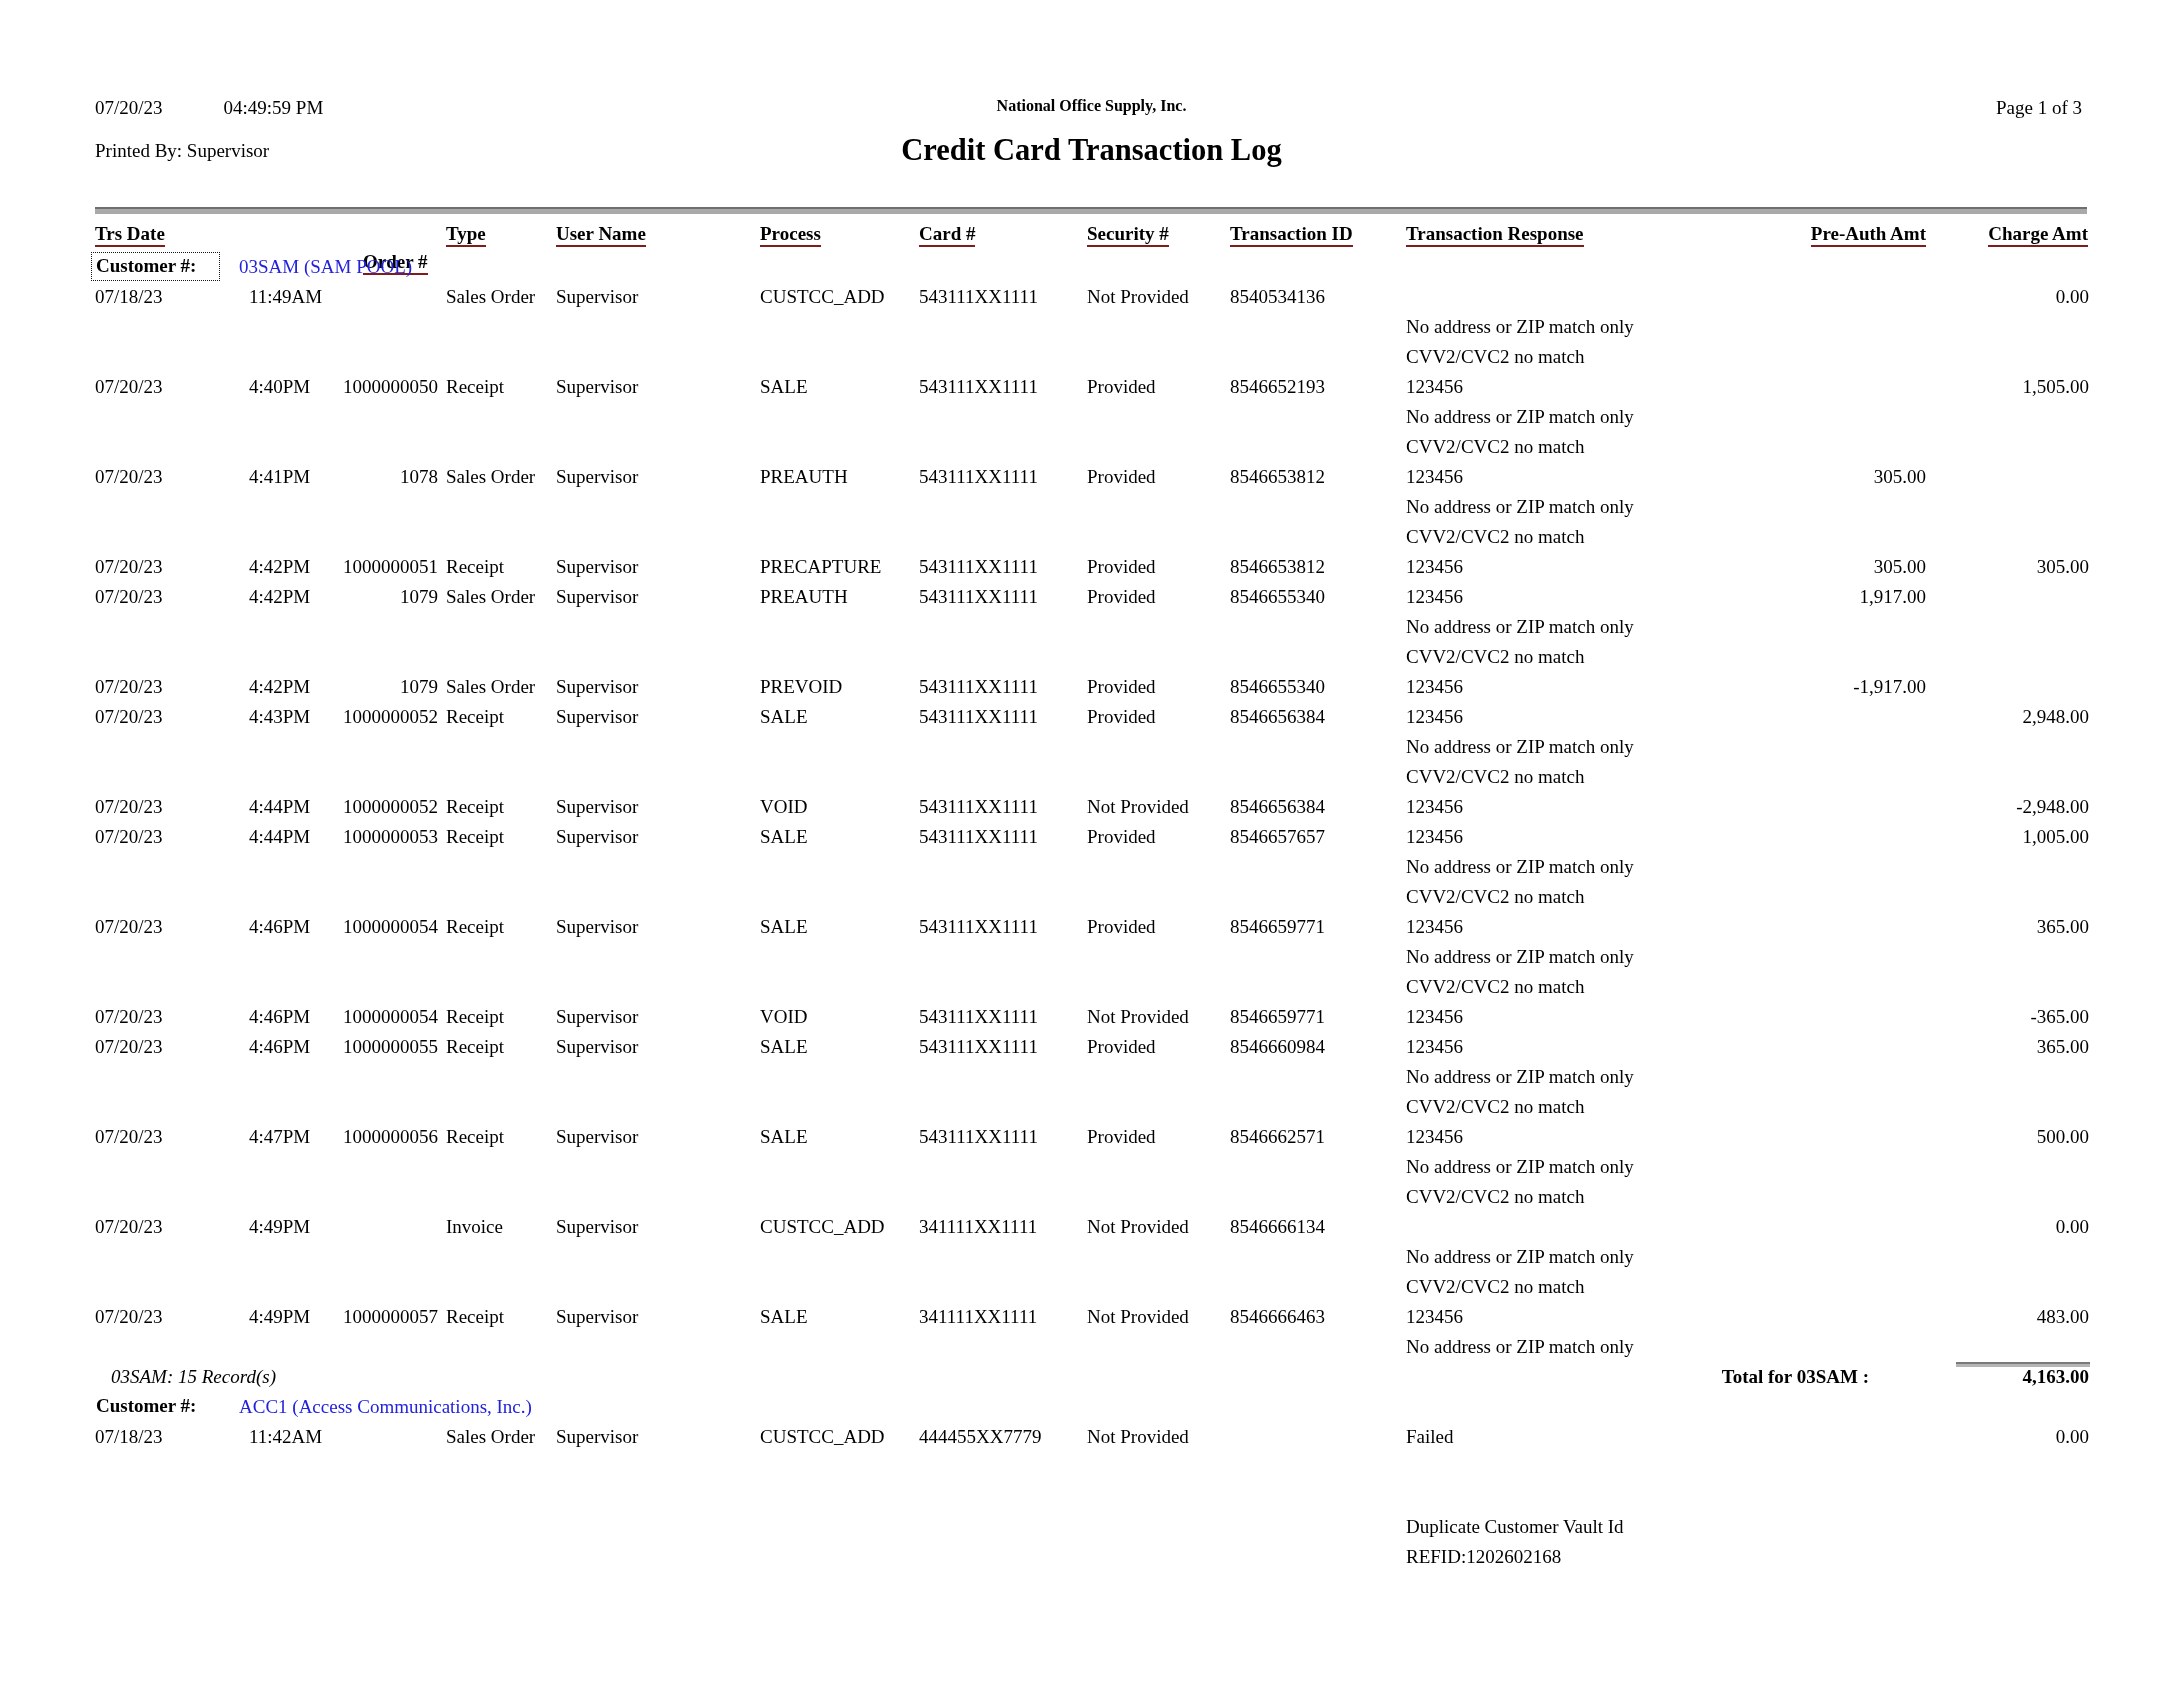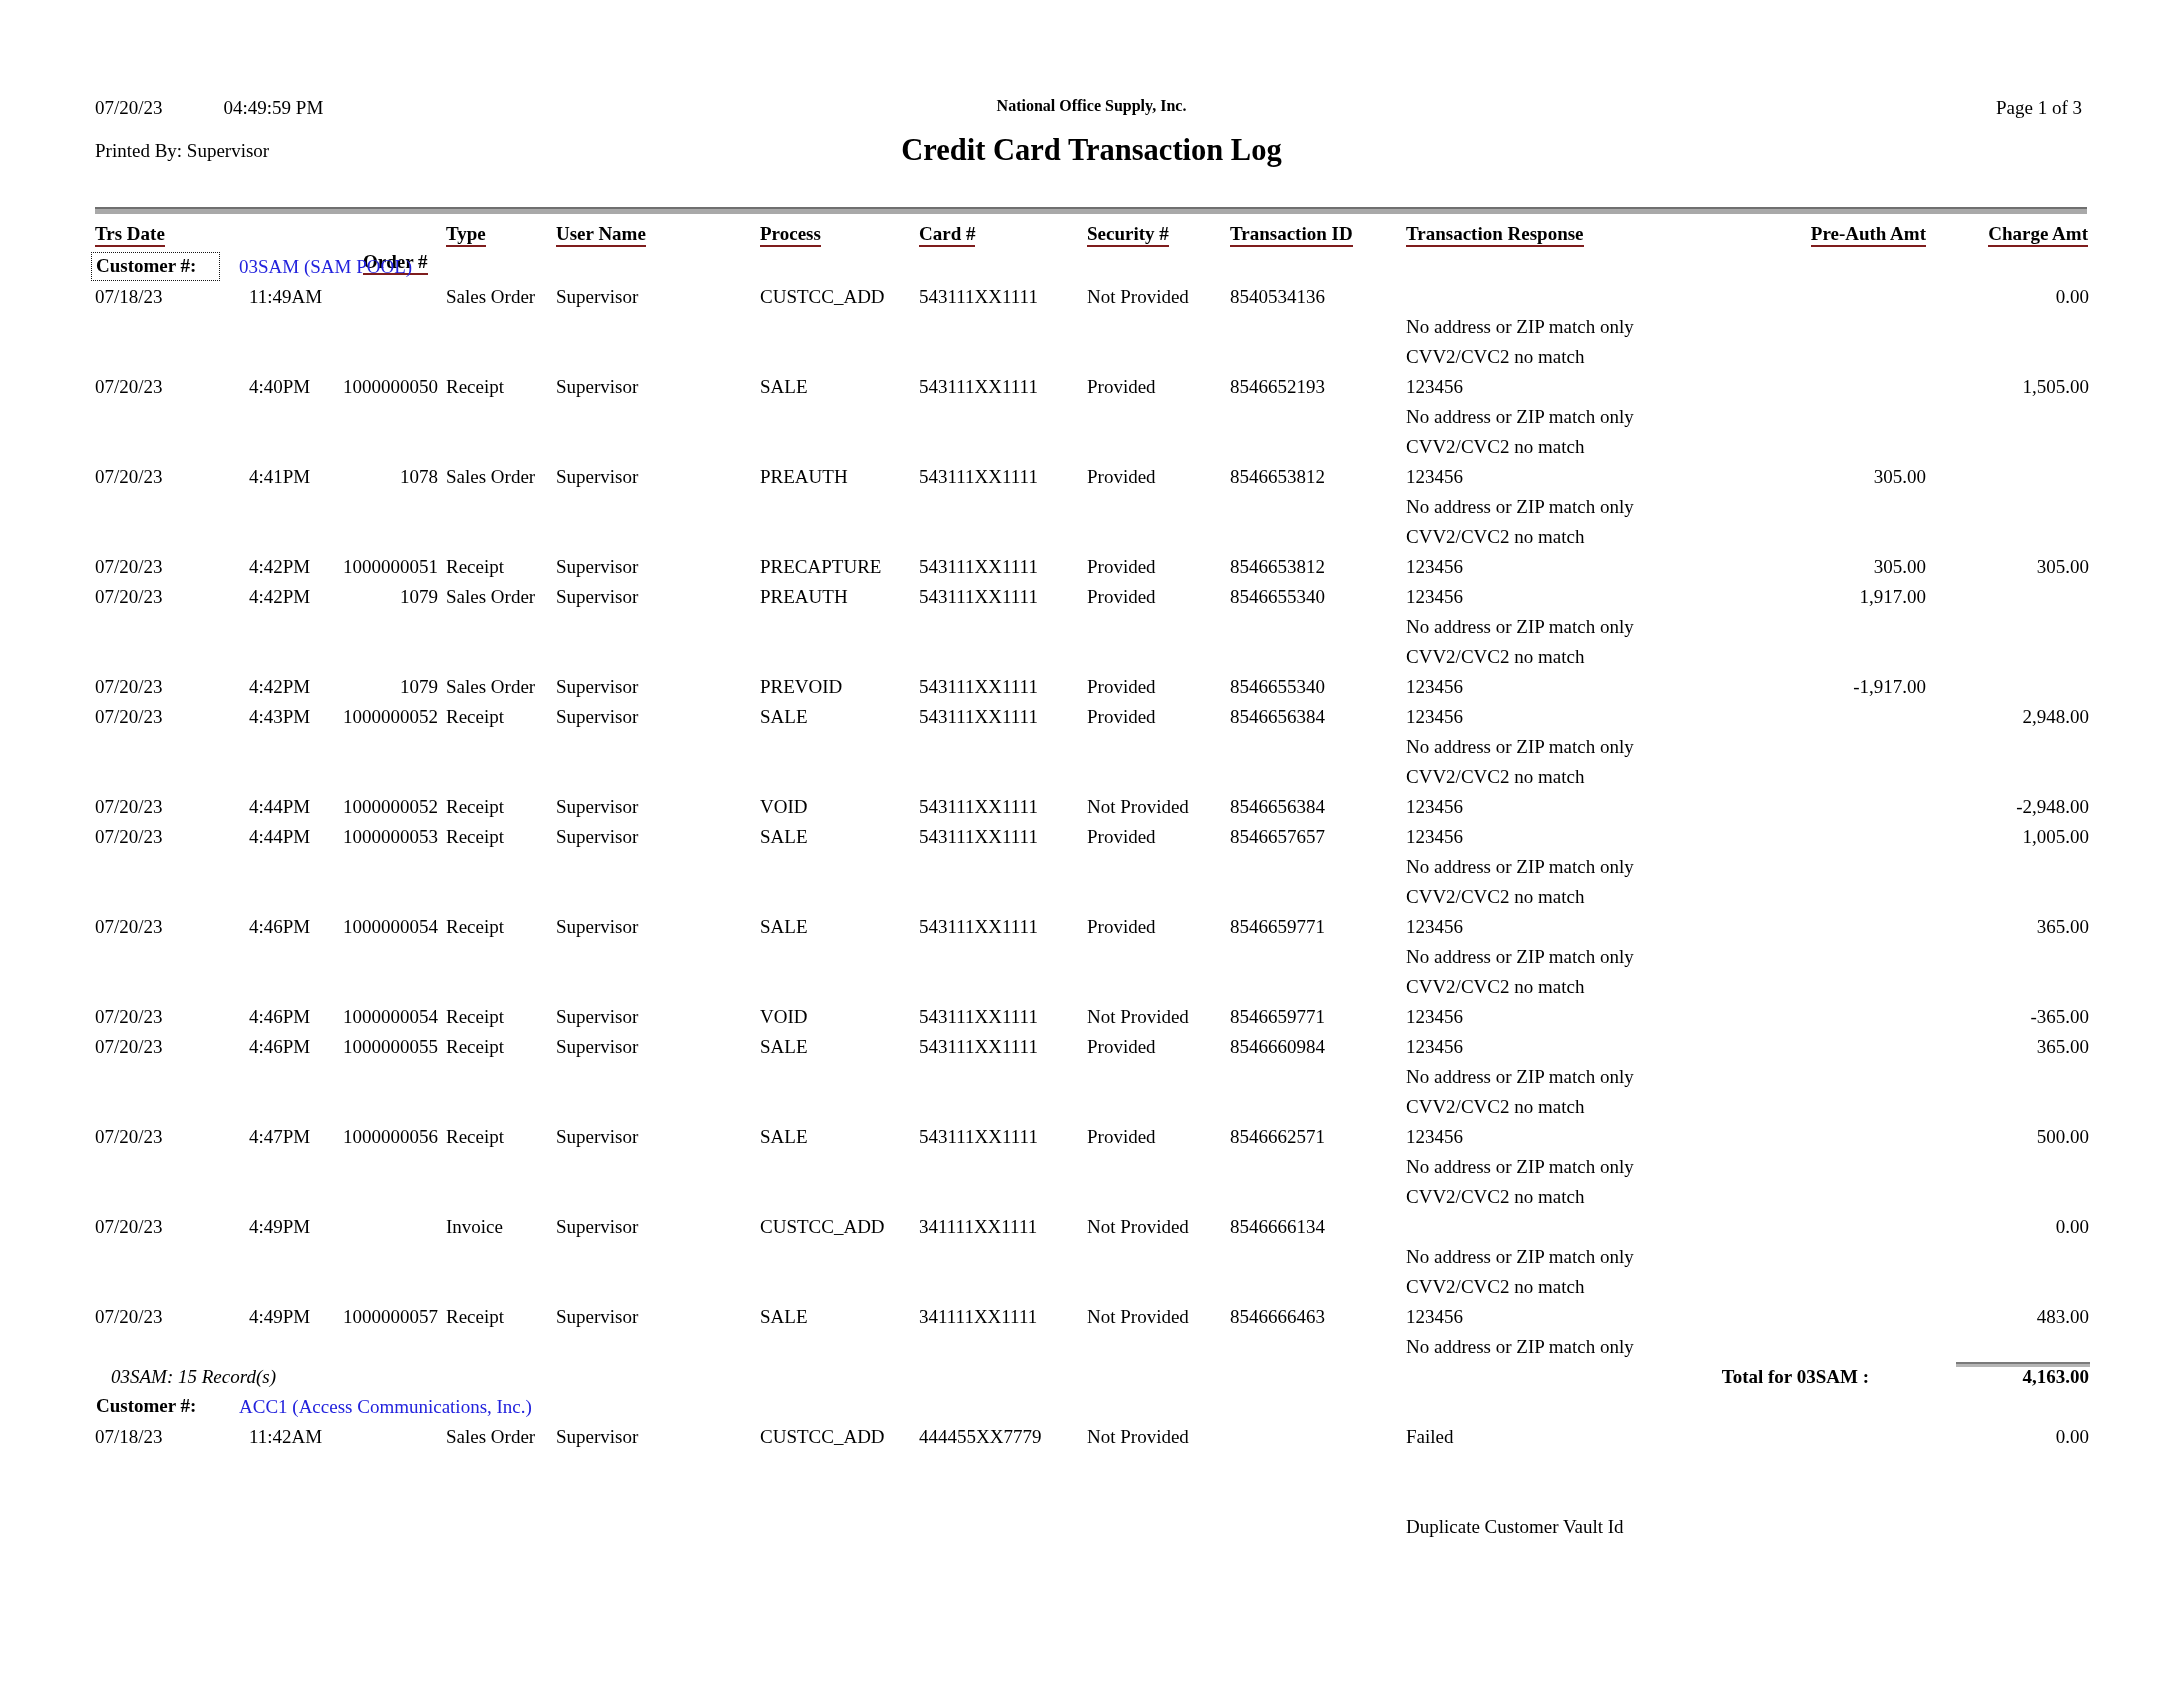--- a/index.html
+++ b/index.html
@@ -372,14 +372,17 @@
     <span class="ci"></span>
     <span class="cr">Failed</span>
     <span class="ca"></span>
     <span class="cg">0.00</span>
   </div>
     <div class="line"></div>
     <div class="line"></div>
     <div class="line">
     <span class="cr">Duplicate Customer Vault Id</span>
   </div>
+    <div class="line">
+    <span class="cr">REFID:1202602168</span>
+  </div>
   </div>
 
 
 </body></html>

